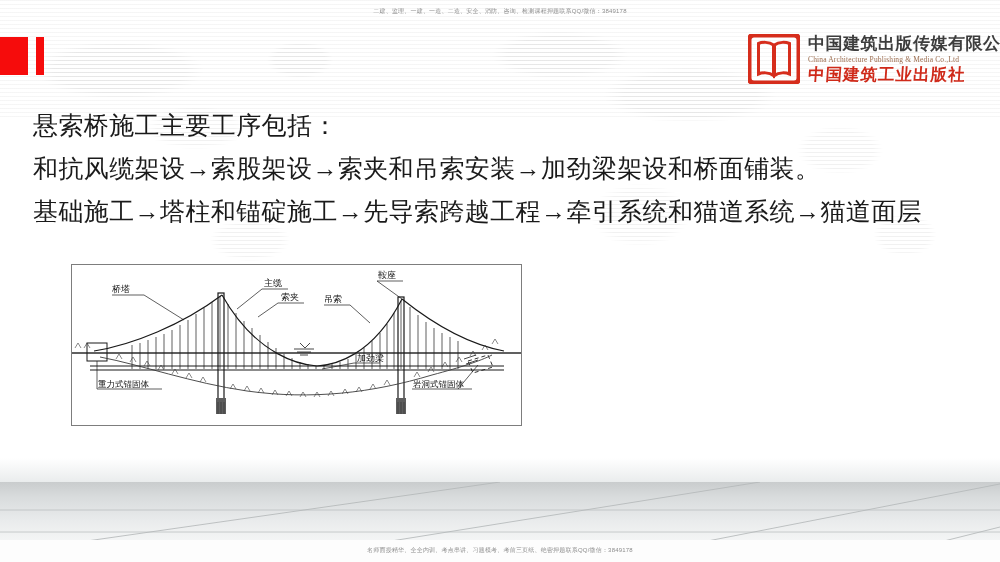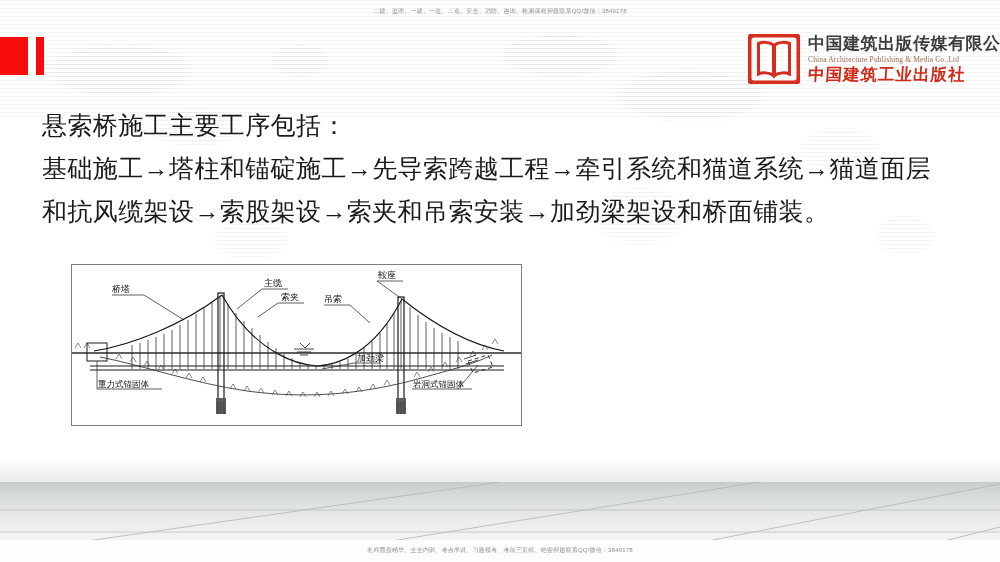--- a/index.html
+++ b/index.html
@@ -79,21 +79,21 @@
   .logo-mark{width:52px;height:50px;flex:0 0 52px;margin-right:8px;}
   .logo-text{display:flex;flex-direction:column;justify-content:center;}
   .logo-line1{font-size:17px;color:#3d3d3d;letter-spacing:.5px;font-weight:600;line-height:20px;white-space:nowrap;}
   .logo-line2{font-size:7.5px;color:#9a6b4d;letter-spacing:.15px;line-height:11px;white-space:nowrap;
               font-family:"Liberation Serif","DejaVu Serif",serif;}
   .logo-line3{font-size:16.5px;color:#cf2a1a;letter-spacing:1px;line-height:20px;white-space:nowrap;
               font-family:"Liberation Serif","DejaVu Serif",serif;font-weight:700;
               transform:skewX(-4deg);transform-origin:left center;}
 
   
-  .body-text{position:absolute;left:42px;top:104px;width:900px;color:#1a1a1a;}
+  .body-text{position:absolute;left:33px;top:104px;width:900px;color:#1a1a1a;}
   .body-line{font-size:25px;line-height:43px;letter-spacing:.4px;white-space:nowrap;}
 
   
   .figure{
     position:absolute;left:71px;top:264px;width:451px;height:162px;
     background:#ffffff;border:1px solid #7d7d7d;box-sizing:border-box;overflow:hidden;
   }
   .figure svg{display:block;}
   .fig-label{font-family:"Liberation Sans","DejaVu Sans",sans-serif;font-size:9px;fill:#111;}
   .fig-label-sm{font-family:"Liberation Sans","DejaVu Sans",sans-serif;font-size:8.5px;fill:#111;}
@@ -126,22 +126,22 @@
     </div>
     <div class="logo-text">
       <div class="logo-line1">中国建筑出版传媒有限公司</div>
       <div class="logo-line2">China Architecture Publishing &amp; Media Co.,Ltd</div>
       <div class="logo-line3">中国建筑工业出版社</div>
     </div>
   </div>
 
   <div class="body-text">
     <div class="body-line">悬索桥施工主要工序包括：</div>
+    <div class="body-line">和抗风缆架设→索股架设→索夹和吊索安装→加劲梁架设和桥面铺装。</div>
     <div class="body-line">基础施工→塔柱和锚碇施工→先导索跨越工程→牵引系统和猫道系统→猫道面层</div>
-    <div class="body-line">和抗风缆架设→索股架设→索夹和吊索安装→加劲梁架设和桥面铺装。</div>
   </div>
 
   <div class="figure">
     <svg viewBox="0 0 449 160" width="449" height="160">
 
       <line x1="0" y1="88" x2="449" y2="88" stroke="#2b2b2b" stroke-width="1.4"></line>
 
       <path d="M22 86 C 60 80 110 60 150 30" fill="none" stroke="#1a1a1a" stroke-width="1.2"></path>
 
       <path d="M150 30 C 185 92 230 100 245 101" fill="none" stroke="#1a1a1a" stroke-width="1.2"></path>

